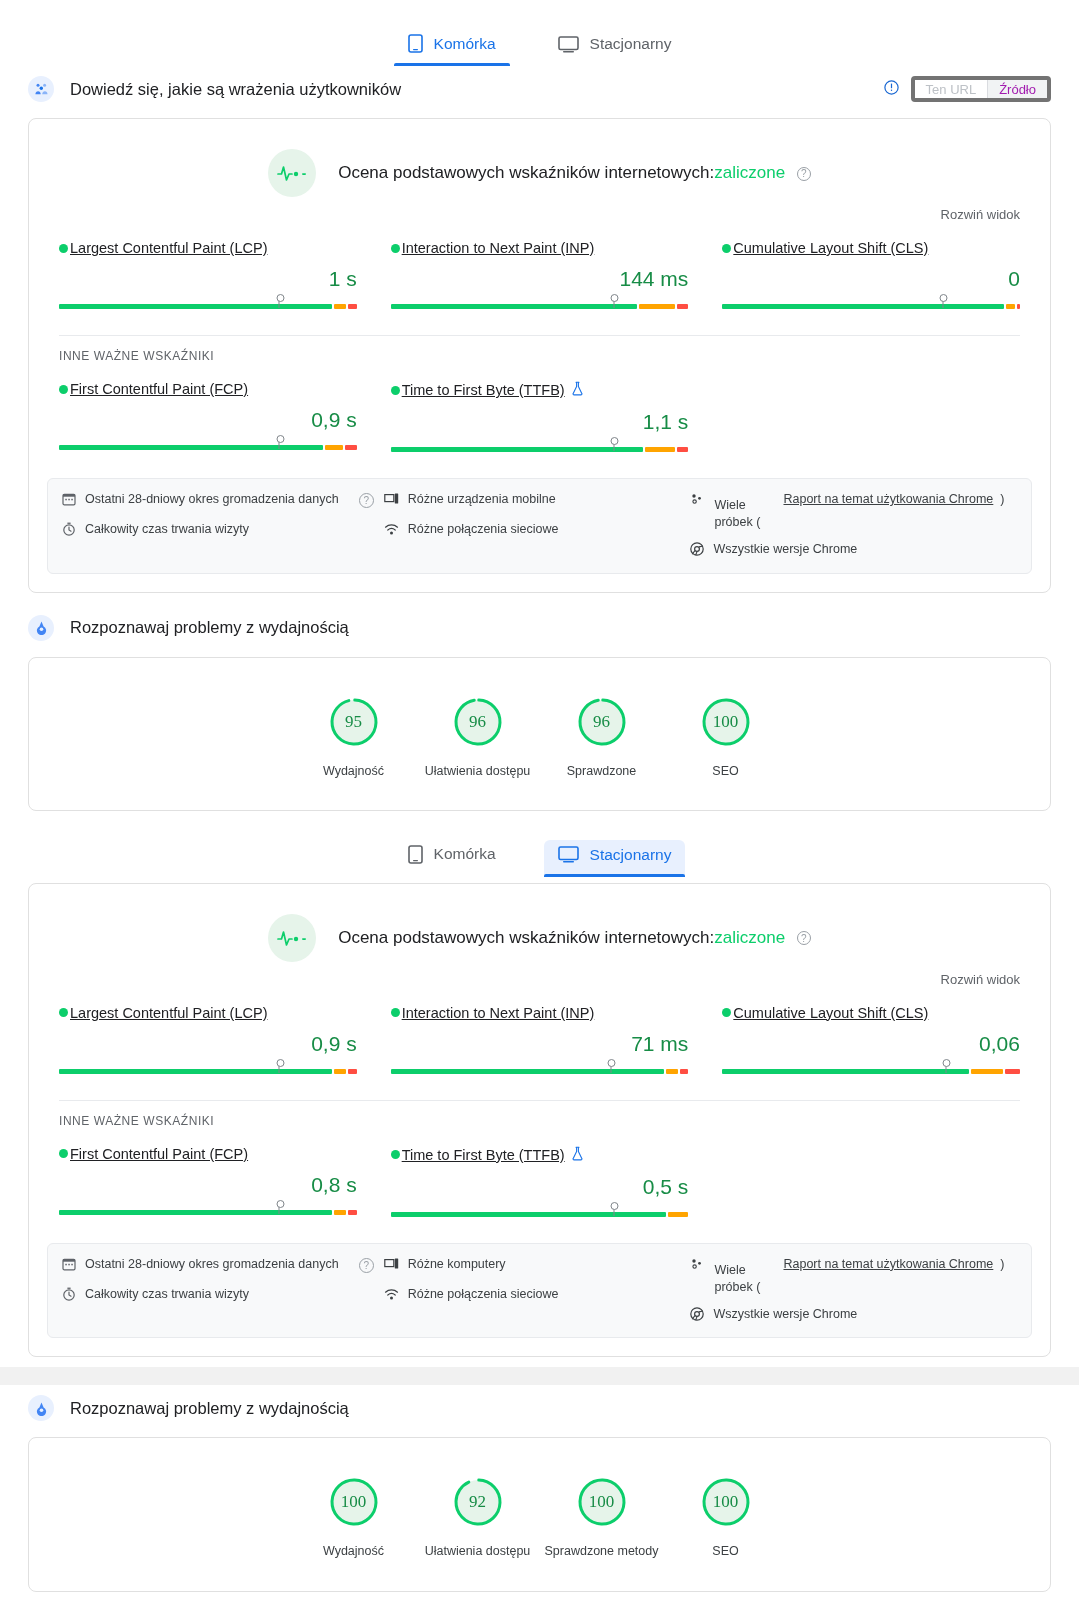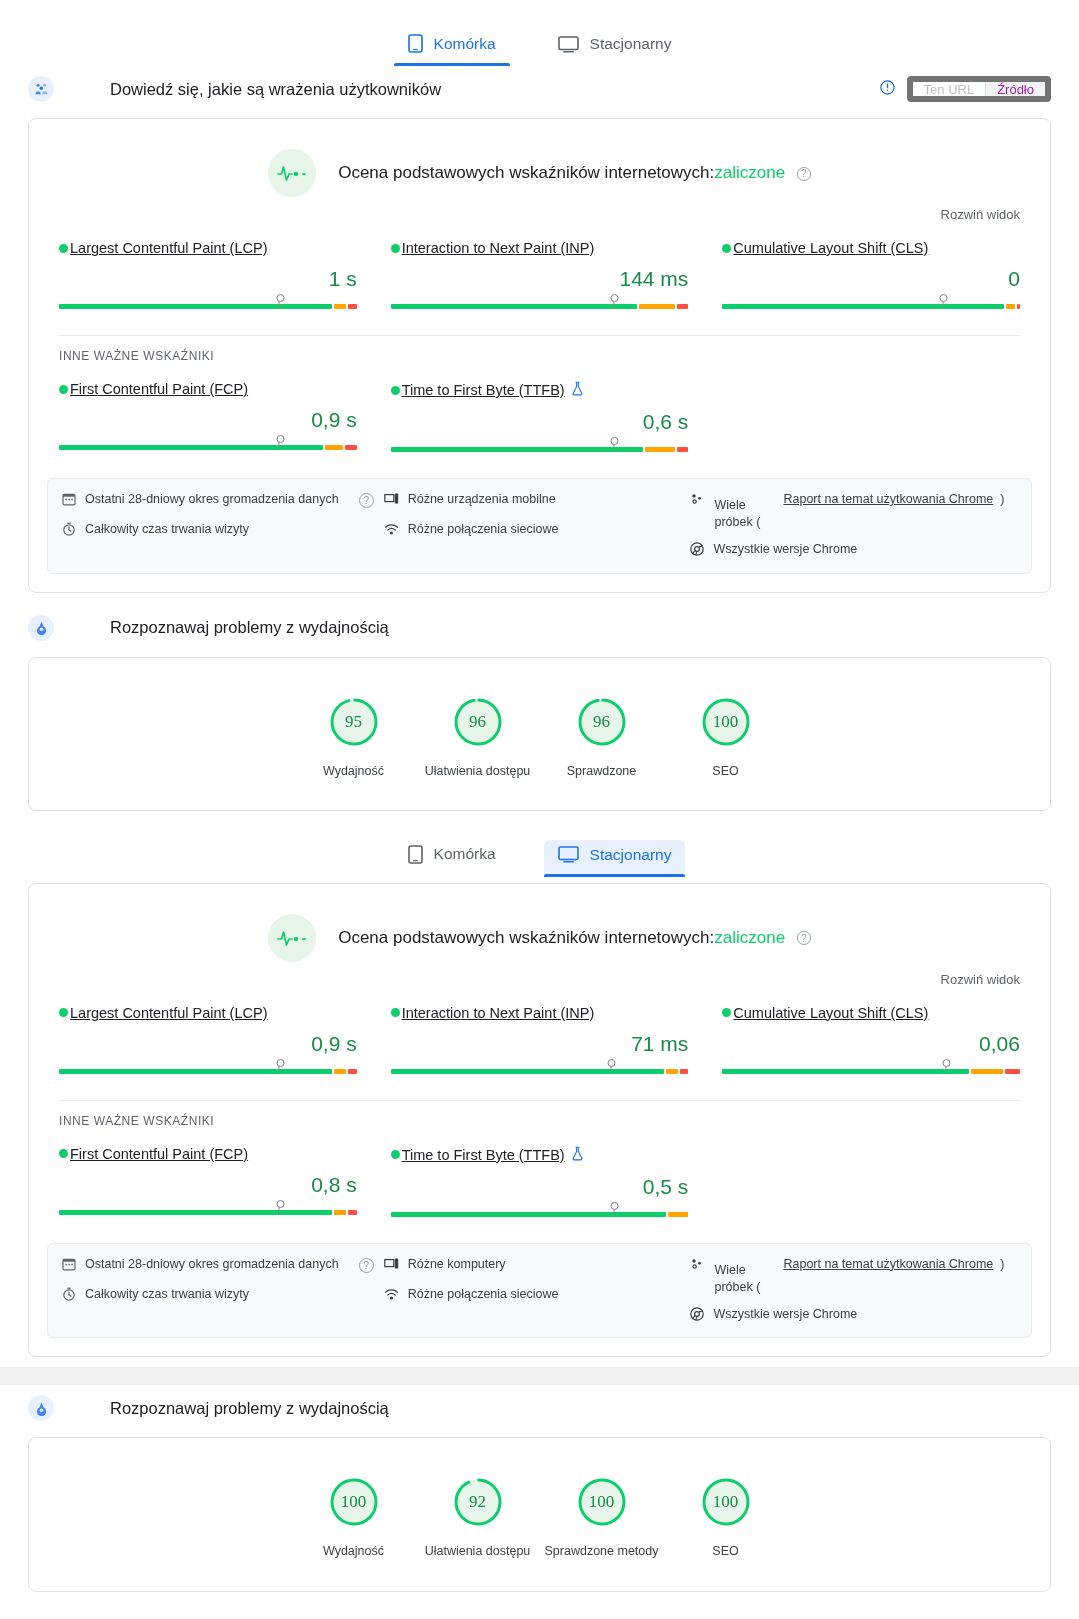--- a/index.html
+++ b/index.html
@@ -44,35 +44,35 @@
   .tab svg { display: block; }
 
   
   .section-head {
     display: flex;
     align-items: center;
     gap: 16px;
     padding: 0 28px;
     height: 46px;
   }
-  .sh-title { font-size: 16.5px; color: #202124; margin-left: 40px; }
+  .sh-title { font-size: 16.5px; color: #202124; }
   .sh-spacer { flex: 1; }
 
   .avatar-icon {
     width: 26px; height: 26px; border-radius: 50%;
     background: #e8f0fe;
     display: flex; align-items: center; justify-content: center;
     flex: none;
   }
 
   
   .url-toggle { display: flex; align-items: center; gap: 12px; }
   .seg {
     display: flex;
-    border: 6px solid #737373;
+    border: 4px solid #737373;
     border-radius: 4px;
     overflow: hidden;
     height: 26px;
   }
   .seg div {
     font-size: 13px;
     padding: 0 11px;
     display: flex; align-items: center;
     cursor: pointer;
     background: #fff;
@@ -378,21 +378,21 @@
     <div>
       <div class="metric-label">
         <span class="dot"></span>
         <span class="txt">Time to First Byte (TTFB)</span>
         <span class="beaker">
           <svg width="13" height="15" viewBox="0 0 13 15">
               <path d="M5 1.2h3M5.6 1.2v4.4L2.2 12.4a1 1 0 0 0 .9 1.5h6.8a1 1 0 0 0 .9-1.5L7.4 5.6V1.2" fill="none" stroke="#1a73e8" stroke-width="1.1" stroke-linecap="round" stroke-linejoin="round"></path>
             </svg>
         </span>
       </div>
-      <div class="metric-value">0,6 s</div>
+      <div class="metric-value">1,1 s</div>
       <div class="bar-wrap">
         <div class="bar">
             <span class="s-green" style="width:86%"></span>
             <span class="s-orange" style="width:10%"></span>
             <span class="s-red" style="width:4%"></span>
           </div>
         <div class="pin" style="left:75%"></div>
       </div>
     </div>
     <div></div>

